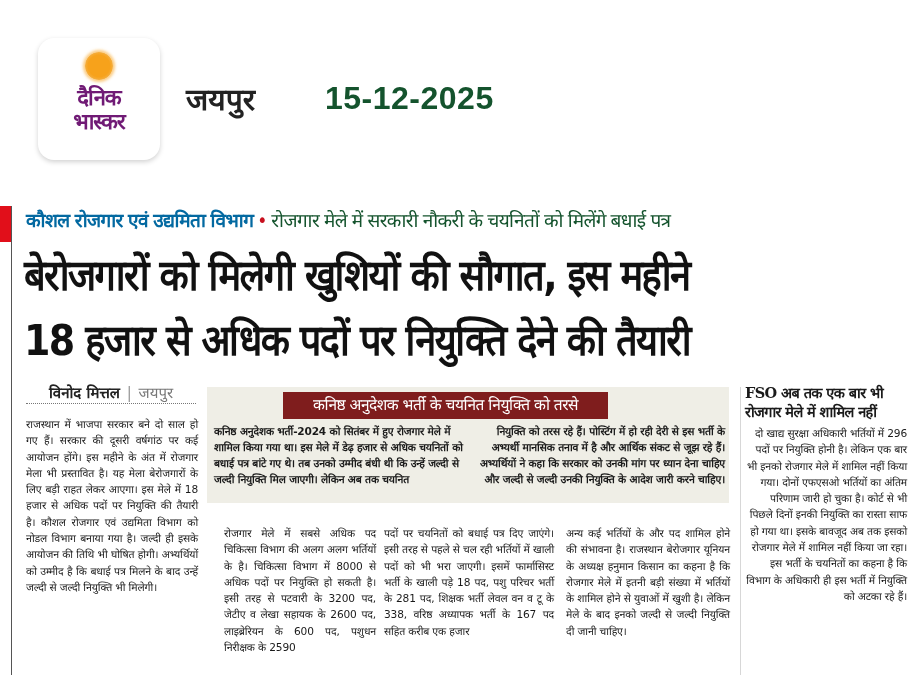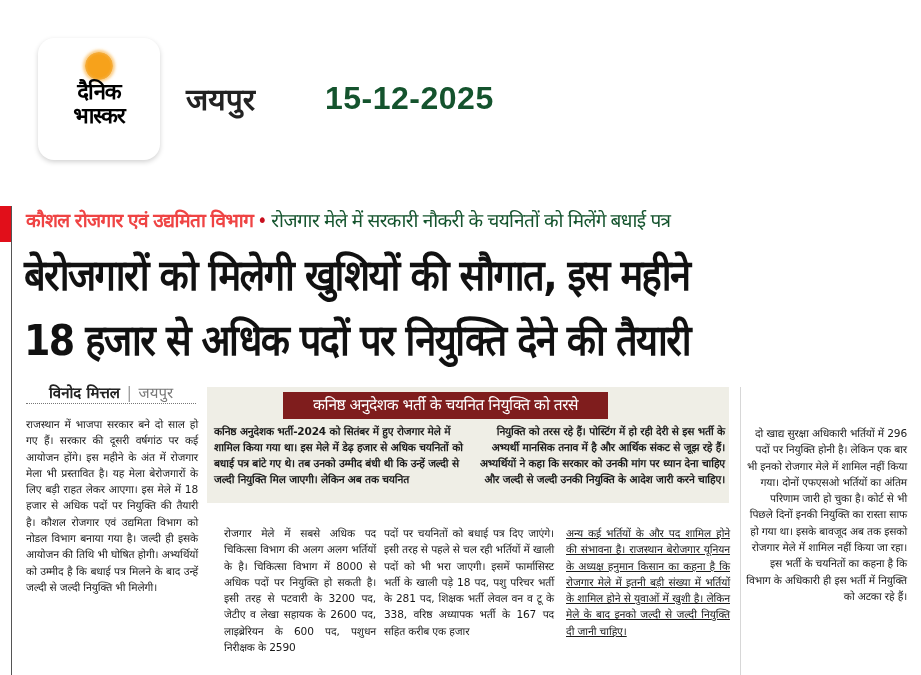--- a/index.html
+++ b/index.html
@@ -13,42 +13,42 @@
       background: #ffffff; border-radius: 16px;
       box-shadow: 0 2px 5px rgba(0,0,0,0.18);
       display: flex; flex-direction: column; align-items: center;
     }
     .logo-sun {
       width: 28px; height: 28px; border-radius: 50%; margin-top: 14px;
       background: radial-gradient(circle, #f7a21b 55%, #f4b24a 75%, rgba(247,162,27,0) 78%);
       box-shadow: 0 0 3px 2px rgba(247,162,27,0.55);
     }
     .logo-text {
-      font-family: "DejaVu Sans", sans-serif; font-weight: bold; color: #000000;
-      font-size: 22px; line-height: 24px; text-align: center; margin-top: 0; letter-spacing: -1px;
+      font-family: "DejaVu Sans", sans-serif; font-weight: bold; color: #701a75;
+      font-size: 22px; line-height: 24px; text-align: center; margin-top: 6px; letter-spacing: -1px;
     }
     .city {
       position: absolute; left: 186px; top: 78px; font-size: 30px; font-weight: bold; color: #222;
       font-family: "DejaVu Sans", sans-serif;
     }
     .date {
       position: absolute; left: 325px; top: 80px; font-size: 32px; font-weight: bold; color: #14532d;
       font-family: "Liberation Sans", sans-serif; letter-spacing: 0.5px;
     }
 
     
     .article { position: absolute; left: 0; top: 195px; width: 921px; height: 480px; background: #fff; }
     .left-rule { position: absolute; left: 11px; top: 11px; width: 1px; height: 480px; background: #555; }
     .red-tab { position: absolute; left: 0; top: 11px; width: 11px; height: 36px; background: #e10f1a; }
 
     .kicker {
       position: absolute; left: 26px; top: 12px; white-space: nowrap; font-size: 19px; line-height: 26px;
       font-family: "DejaVu Sans Condensed", "DejaVu Sans", sans-serif;
     }
-    .kicker .red { color: #ef4444; font-weight: bold; letter-spacing: -0.6px; }
+    .kicker .red { color: #0369a1; font-weight: bold; letter-spacing: -0.6px; }
     .kicker .sep { color: #c8101e; margin: 0 4px; }
     .kicker .rest { color: #14532d; letter-spacing: -0.6px; }
 
     .headline {
       position: absolute; left: 24px; top: 48px; width: 890px;
       font-family: "DejaVu Sans", sans-serif; font-weight: bold; color: #111;
       font-size: 38px; line-height: 58px; letter-spacing: -1.6px;
       transform: scaleY(1.12); transform-origin: top left;
     }
 
@@ -73,21 +73,21 @@
     .inset-title {
       position: absolute; left: 283px; top: 197px; width: 325px; height: 27px; background: #7f1d1d; color: #ffffff;
       font-size: 15.5px; line-height: 27px; text-align: center; letter-spacing: -0.5px;
     }
     .inset-col { position: absolute; font-size: 10.6px; line-height: 16px; color: #1a1a1a; letter-spacing: -0.2px; font-weight: bold; }
     .inset-c1 { left: 214px; top: 228px; width: 250px; }
     .inset-c2 { left: 470px; top: 228px; width: 255px; text-align: right; }
 
     .col2 { left: 224px; top: 330px; width: 152px; }
     .col3 { left: 384px; top: 330px; width: 170px; }
-    .col4 { left: 566px; top: 330px; width: 164px; text-decoration: underline; }
+    .col4 { left: 566px; top: 330px; width: 164px; }
 
     .vrule { position: absolute; left: 740px; top: 192px; width: 1px; height: 288px; background: #d7d7d7; }
 
     .side-head {
       position: absolute; left: 745px; top: 188px; width: 176px; font-weight: bold;
       font-size: 14.5px; line-height: 19px; color: #1a1a1a; letter-spacing: -0.6px;
     }
     .side-head .fso { font-family: "DejaVu Serif", serif; }
     .col5 { left: 745px; top: 230px; width: 162px; text-align: right; }
   </style>
@@ -132,14 +132,17 @@
   <div class="inset-title">कनिष्ठ अनुदेशक भर्ती के चयनित नियुक्ति को तरसे</div>
   <div class="inset-col inset-c1">कनिष्ठ अनुदेशक भर्ती-2024 को सितंबर में हुए रोजगार मेले में शामिल किया गया था। इस मेले में डेढ़ हजार से अधिक चयनितों को बधाई पत्र बांटे गए थे। तब उनको उम्मीद बंधी थी कि उन्हें जल्दी से जल्दी नियुक्ति मिल जाएगी। लेकिन अब तक चयनित</div>
   <div class="inset-col inset-c2">नियुक्ति को तरस रहे हैं। पोस्टिंग में हो रही देरी से इस भर्ती के अभ्यर्थी मानसिक तनाव में है और आर्थिक संकट से जूझ रहे हैं। अभ्यर्थियों ने कहा कि सरकार को उनकी मांग पर ध्यान देना चाहिए और जल्दी से जल्दी उनकी नियुक्ति के आदेश जारी करने चाहिए।</div>
 
   <div class="col col2">रोजगार मेले में सबसे अधिक पद चिकित्सा विभाग की अलग अलग भर्तियों के है। चिकित्सा विभाग में 8000 से अधिक पदों पर नियुक्ति हो सकती है। इसी तरह से पटवारी के 3200 पद, जेटीए व लेखा सहायक के 2600 पद, लाइब्रेरियन के 600 पद, पशुधन निरीक्षक के 2590</div>
   <div class="col col3">पदों पर चयनितों को बधाई पत्र दिए जाएंगे। इसी तरह से पहले से चल रही भर्तियों में खाली पदों को भी भरा जाएगी। इसमें फार्मासिस्ट भर्ती के खाली पड़े 18 पद, पशु परिचर भर्ती के 281 पद, शिक्षक भर्ती लेवल वन व टू के 338, वरिष्ठ अध्यापक भर्ती के 167 पद सहित करीब एक हजार</div>
   <div class="col col4">अन्य कई भर्तियों के और पद शामिल होने की संभावना है। राजस्थान बेरोजगार यूनियन के अध्यक्ष हनुमान किसान का कहना है कि रोजगार मेले में इतनी बड़ी संख्या में भर्तियों के शामिल होने से युवाओं में खुशी है। लेकिन मेले के बाद इनको जल्दी से जल्दी नियुक्ति दी जानी चाहिए।</div>
 
   <div class="vrule"></div>
 
+  <div class="side-head">
+    <span class="fso">FSO</span><span> अब तक एक बार भी रोजगार मेले में शामिल नहीं</span>
+  </div>
   <div class="col col5">दो खाद्य सुरक्षा अधिकारी भर्तियों में 296 पदों पर नियुक्ति होनी है। लेकिन एक बार भी इनको रोजगार मेले में शामिल नहीं किया गया। दोनों एफएसओ भर्तियों का अंतिम परिणाम जारी हो चुका है। कोर्ट से भी पिछले दिनों इनकी नियुक्ति का रास्ता साफ हो गया था। इसके बावजूद अब तक इसको रोजगार मेले में शामिल नहीं किया जा रहा। इस भर्ती के चयनितों का कहना है कि विभाग के अधिकारी ही इस भर्ती में नियुक्ति को अटका रहे हैं।</div>
 </div>
 
 </body></html>

